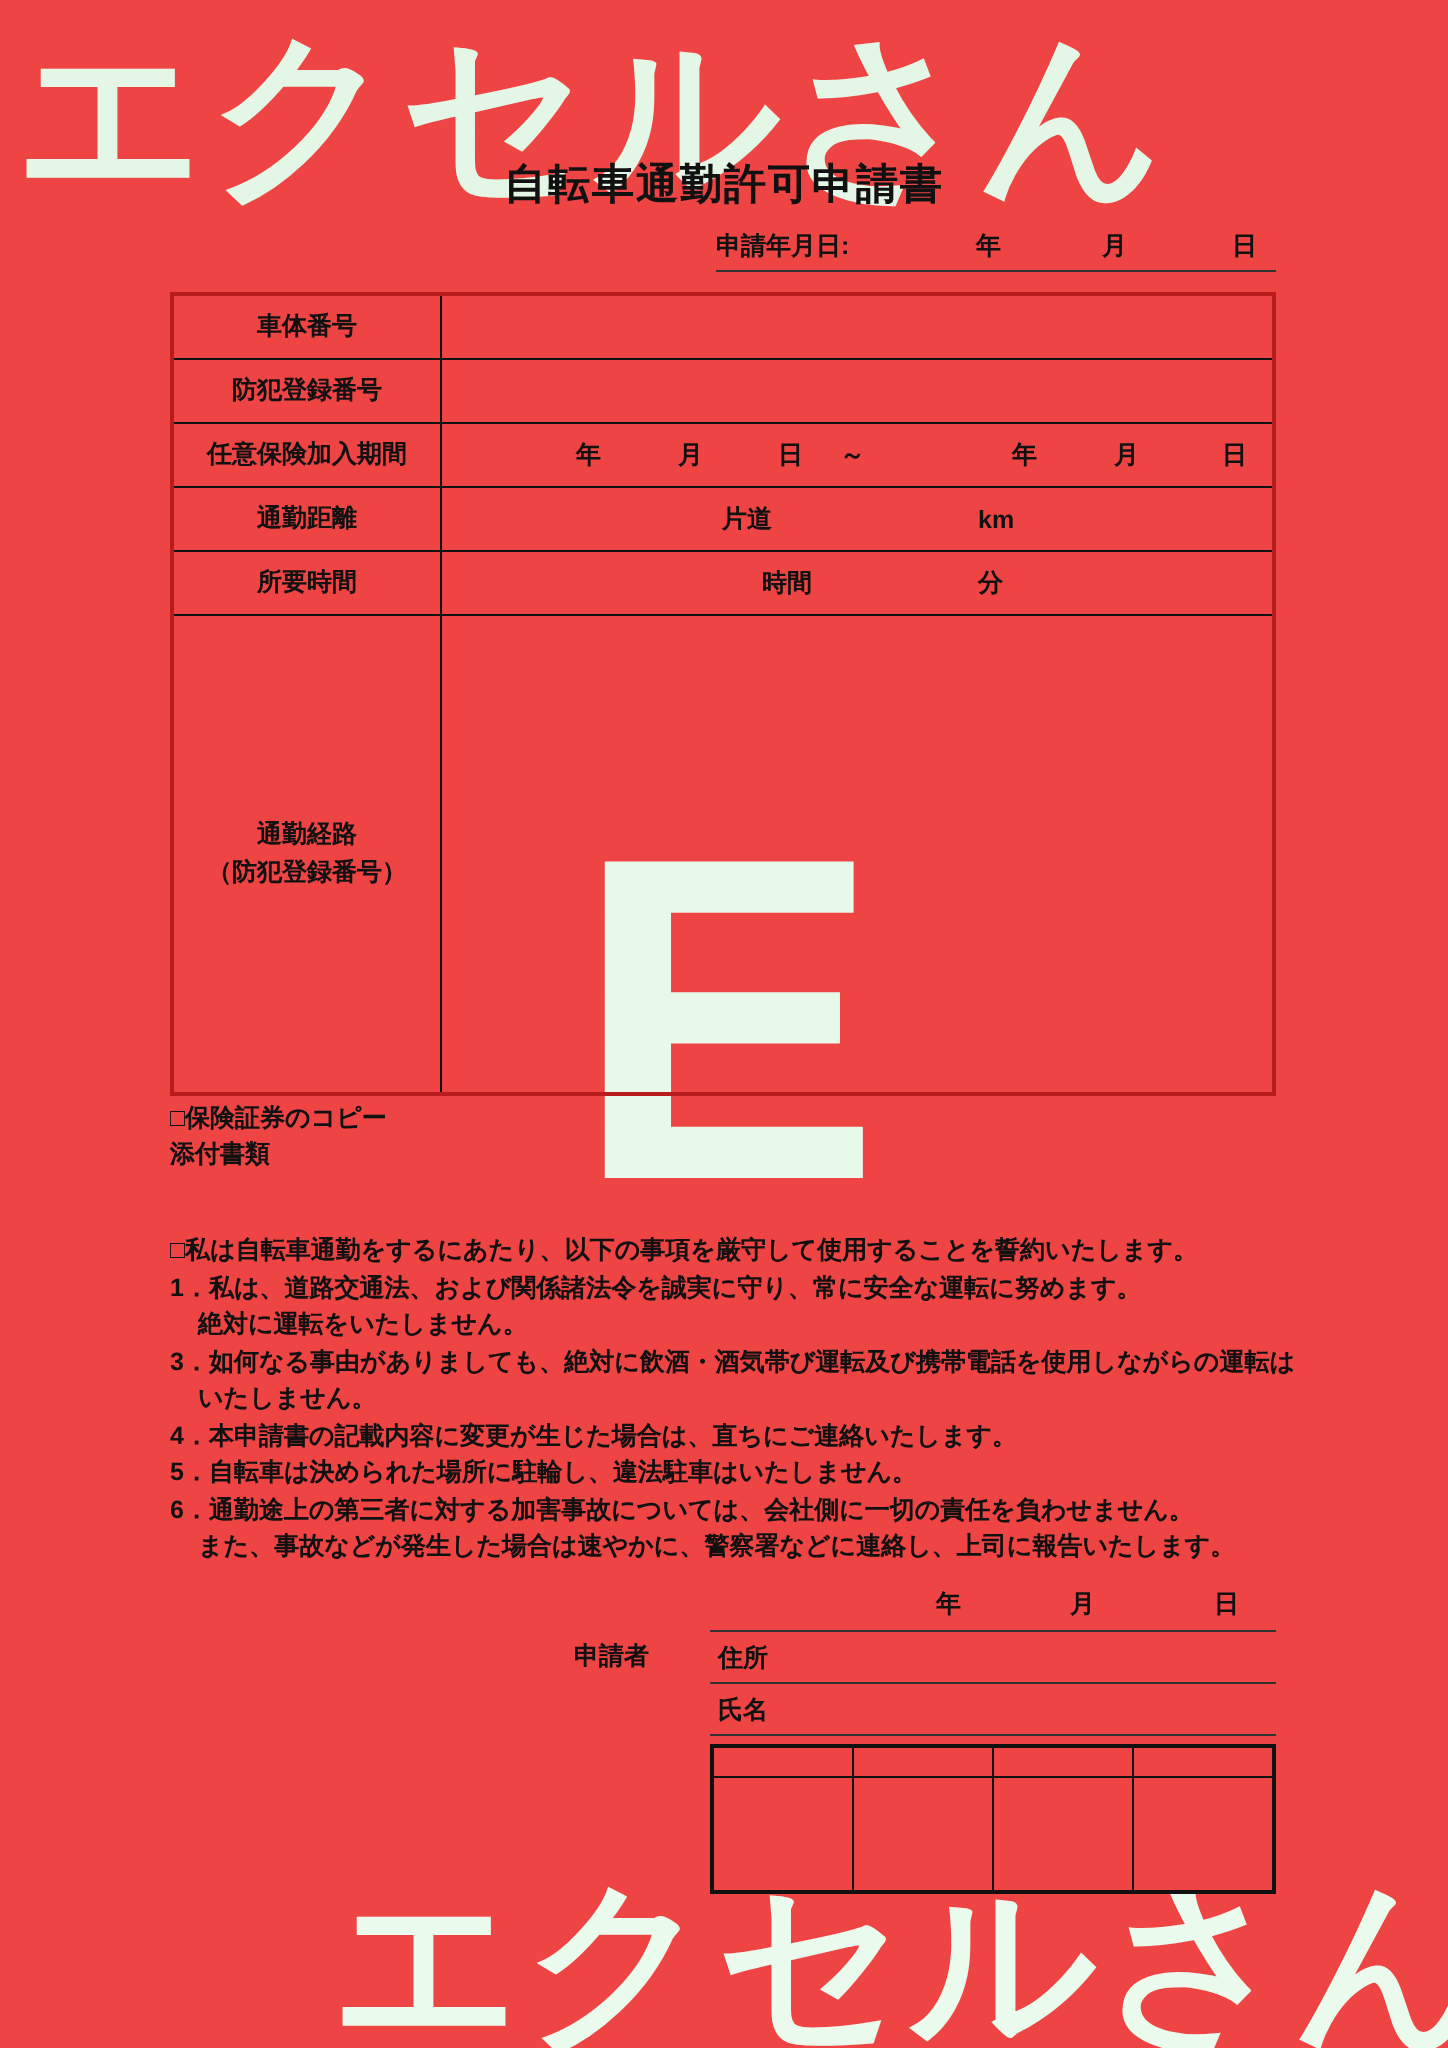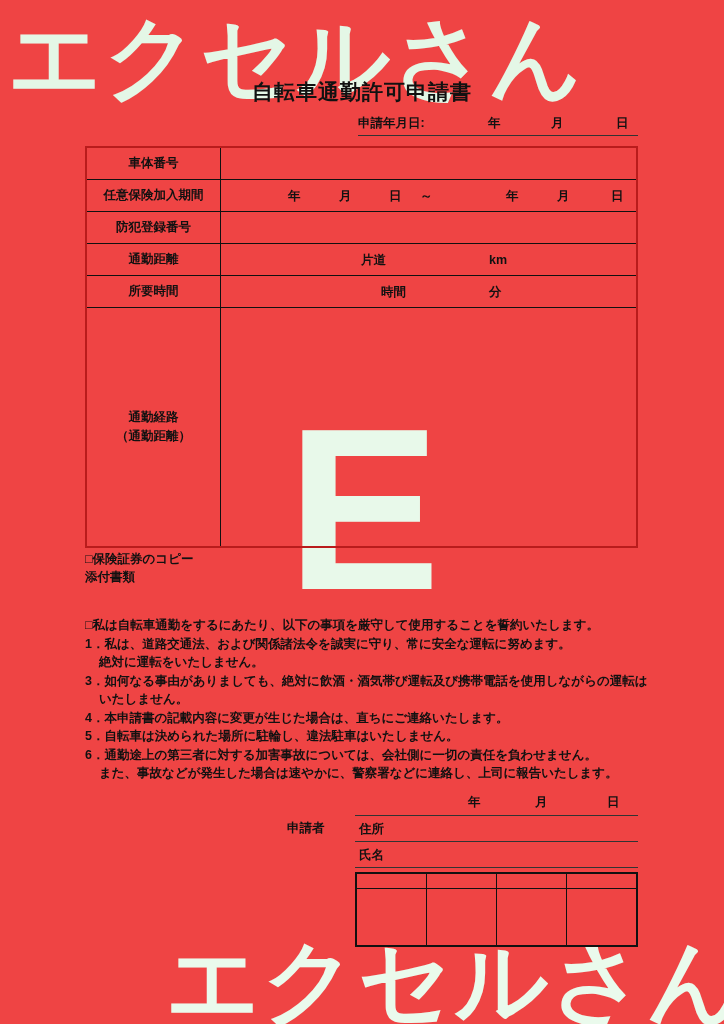--- a/index.html
+++ b/index.html
@@ -231,62 +231,62 @@
     <span class="lbl">申請年月日:</span>
     <span class="y">年</span>
     <span class="m">月</span>
     <span class="d">日</span>
   </div>
 
   <table id="main-table">
     <tbody>
         <tr>
       <td class="label">車体番号</td>
+      <td class="value"></td>
+    </tr>
+    <tr>
+      <td class="label">防犯登録番号</td>
       <td class="value"></td>
     </tr>
     <tr>
       <td class="label">任意保険加入期間</td>
       <td class="value">
         <div class="inline-marks">
           <span class="ip-y1">年</span>
           <span class="ip-m1">月</span>
           <span class="ip-d1">日</span>
           <span class="ip-tilde">～</span>
           <span class="ip-y2">年</span>
           <span class="ip-m2">月</span>
           <span class="ip-d2">日</span>
         </div>
       </td>
     </tr>
     <tr>
-      <td class="label">防犯登録番号</td>
-      <td class="value"></td>
-    </tr>
-    <tr>
       <td class="label">通勤距離</td>
       <td class="value">
         <div class="inline-marks">
           <span class="dist-oneway">片道</span>
           <span class="dist-km">km</span>
         </div>
       </td>
     </tr>
     <tr>
       <td class="label">所要時間</td>
       <td class="value">
         <div class="inline-marks">
           <span class="time-h">時間</span>
           <span class="time-m">分</span>
         </div>
       </td>
     </tr>
     <tr class="route-row">
       <td class="label route-label">
         <div>通勤経路</div>
-        <div>（通勤距離）</div>
+        <div>（防犯登録番号）</div>
       </td>
       <td class="value"></td>
     </tr>
   </tbody>
     </table>
 
   <div id="attachments">
     <div>□保険証券のコピー</div>
     <div>添付書類</div>
   </div>

